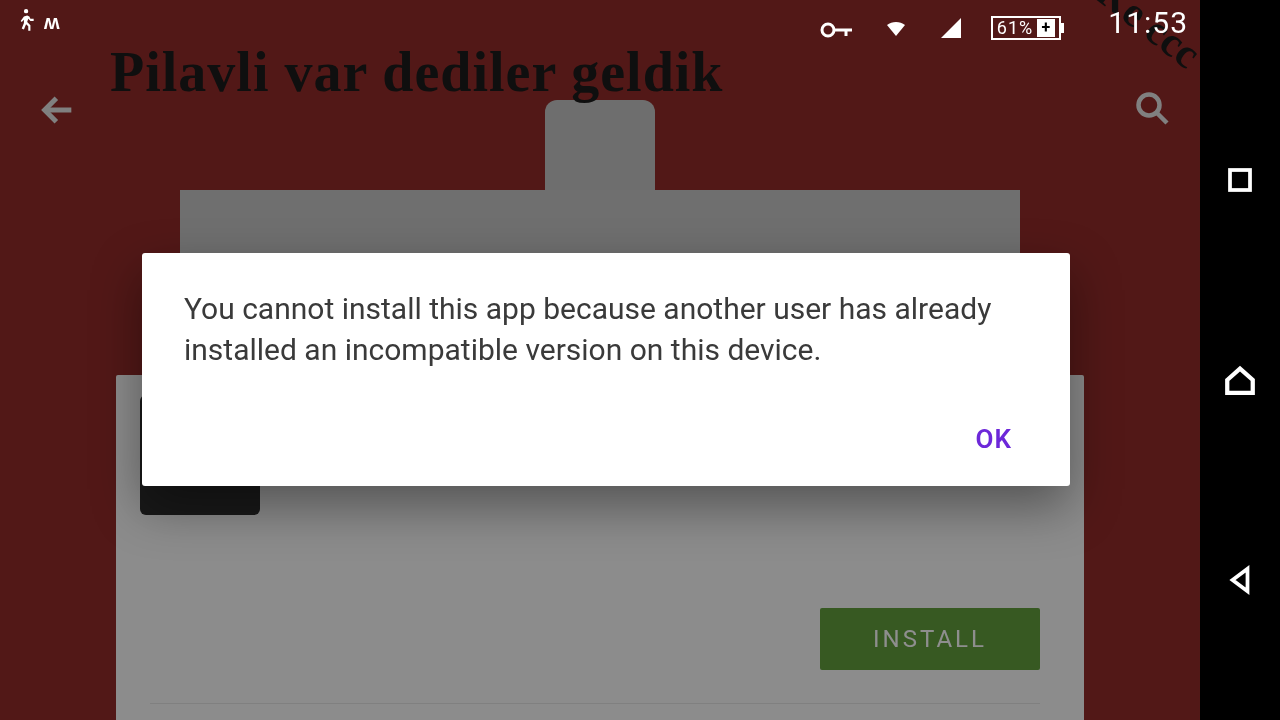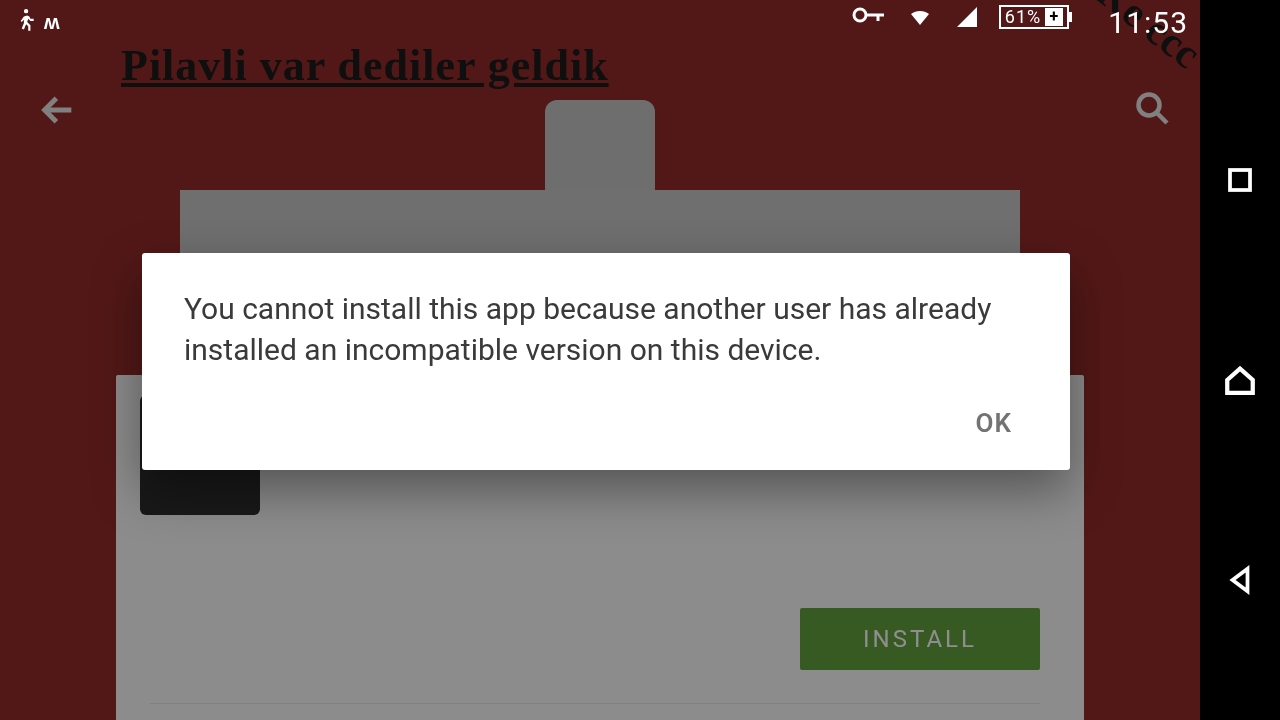--- a/index.html
+++ b/index.html
@@ -8,53 +8,53 @@
 
     .screen { position: relative; width: 1200px; height: 720px; background: #8e2a28; overflow: hidden; }
     .navbar { position: absolute; right: 0; top: 0; width: 80px; height: 720px; background: #000; display: flex; flex-direction: column; align-items: center; justify-content: space-around; padding: 80px 0 40px; }
     .nav-btn { width: 36px; height: 36px; display:flex; align-items:center; justify-content:center; }
     .nav-btn svg { stroke: #fff; fill: none; stroke-width: 3; }
 
     
     .status { position: absolute; top: 0; left: 0; right: 0; height: 44px; display:flex; align-items:center; padding: 0 12px; color:#fff; font-size: 26px; font-weight: 400; letter-spacing: 1px; z-index: 50; }
     .status .left-ic { display:flex; align-items:center; gap:6px; }
     .status .spacer { flex:1; }
-    .status .right-ic { display:flex; align-items:flex-start; gap:19px; }
+    .status .right-ic { display:flex; align-items:flex-end; gap:27px; }
     .batt-box { border:2px solid #fff; padding: 0 4px; font-size:18px; line-height:20px; display:flex; align-items:center; position:relative;}
     .batt-box:after{content:'';position:absolute;right:-5px;top:5px;width:3px;height:10px;background:#fff;}
     .plus { background:#fff; color:#000; font-weight:bold; font-size:16px; width:18px; height:18px; display:inline-flex; align-items:center; justify-content:center; margin-left:4px;}
     .clock { font-size: 30px; font-weight:400; margin-left:20px;}
 
     
     .hand { position:absolute; font-family: 'Comic Sans MS', cursive; font-weight: bold; color:#1a1a1a; z-index:5; white-space:nowrap; pointer-events:none;}
-    .hand.top { top: 40px; left: 121px; font-size: 44px; letter-spacing:1px;text-decoration:underline;}
+    .hand.top { top: 40px; left: 110px; font-size: 56px; letter-spacing:1px;}
     .hand.right { top: 40px; right: -10px; font-size: 42px; transform: rotate(38deg); transform-origin: top right; }
 
     
     .back-btn { position:absolute; top: 90px; left: 38px; z-index:6;}
     .back-btn svg{ stroke:#ddd; stroke-width:3; fill:none;}
     .search-btn { position:absolute; top: 90px; right: 30px; z-index:6;}
     .search-btn svg{ stroke:#ddd; stroke-width:3; fill:none;}
 
     
     .app-header { position:absolute; top: 100px; left:50%; transform:translateX(-50%); width:110px; height:100px; background:#bdbdbd; border-radius:12px 12px 0 0; z-index:2;}
     .header-card{ position:absolute; top:190px; left:180px; right:180px; height:200px; background:#c0c0c0; z-index:2;}
     .content-card{ position:absolute; top:375px; left:116px; right:116px; bottom:-20px; background:#f2f2f2; z-index:1; border-radius:2px;}
     .dark-block{ position:absolute; top:395px; left:140px; width:120px; height:120px; background:#2b2b2b; border-radius:6px; z-index:3;}
-    .install-btn{ position:absolute; bottom:50px; right:160px; width:240px; height:62px; background:#5f9a3c; color:#f5f5f5; font-size:24px; letter-spacing:3px; display:flex; align-items:center; justify-content:center; z-index:3; border-radius:2px;}
+    .install-btn{ position:absolute; bottom:50px; right:160px; width:220px; height:62px; background:#5f9a3c; color:#f5f5f5; font-size:24px; letter-spacing:3px; display:flex; align-items:center; justify-content:center; z-index:3; border-radius:2px;}
     .divider{ position:absolute; bottom:16px; left:150px; right:160px; height:1px; background:#ddd; z-index:3;}
 
     
     .scrim{ position:absolute; inset:0; background:rgba(0,0,0,0.42); z-index:10;}
 
     
     .dialog{ position:absolute; top:253px; left:142px; right:130px; background:#fff; border-radius:3px; box-shadow:0 20px 50px rgba(0,0,0,.4); z-index:20; padding: 36px 42px 18px;}
     .dialog .msg{ font-size:30px; line-height:1.35; color:#3a3a3a; }
     .dialog .actions{ display:flex; justify-content:flex-end; margin-top:30px; padding-bottom:6px;}
-    .dialog .ok{ color:#737373; font-size:26px; font-weight:600; letter-spacing:1px; padding:8px 16px; cursor:pointer;}
+    .dialog .ok{ color:#6d28d9; font-size:26px; font-weight:600; letter-spacing:1px; padding:8px 16px; cursor:pointer;margin-top:16px;}
 
     
     .ic{ display:inline-flex; }
   </style>
 </head>
 <body>
 
 <div class="screen">
 
   <div class="status">

